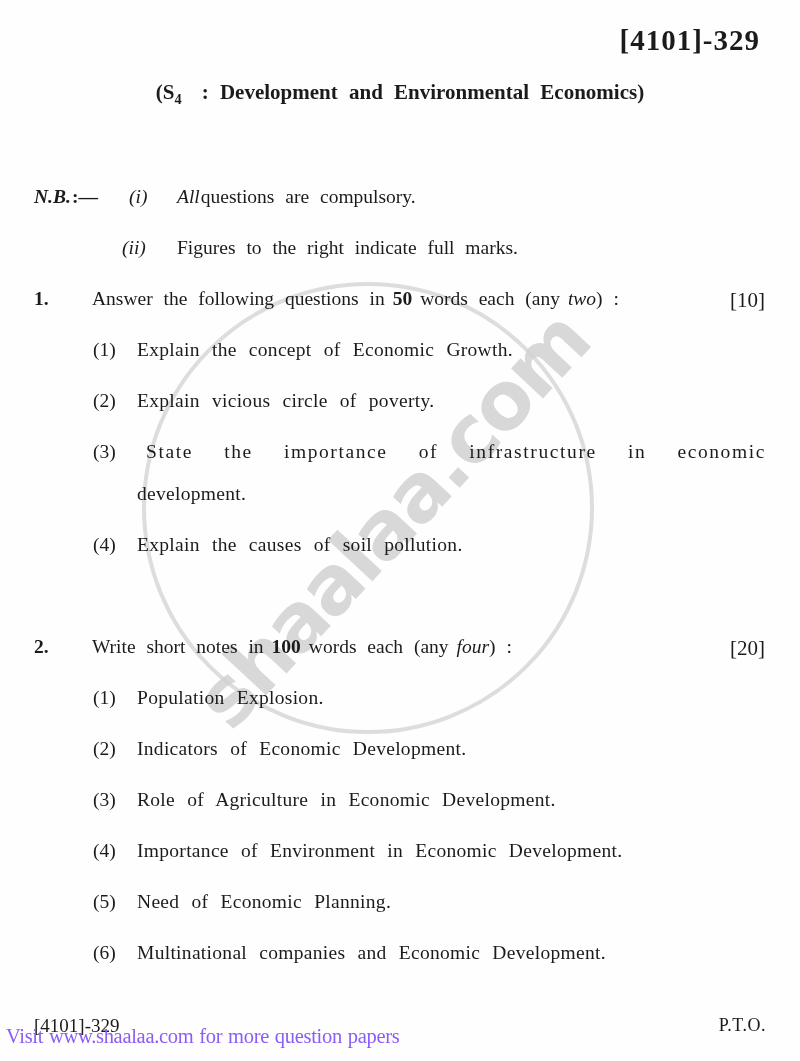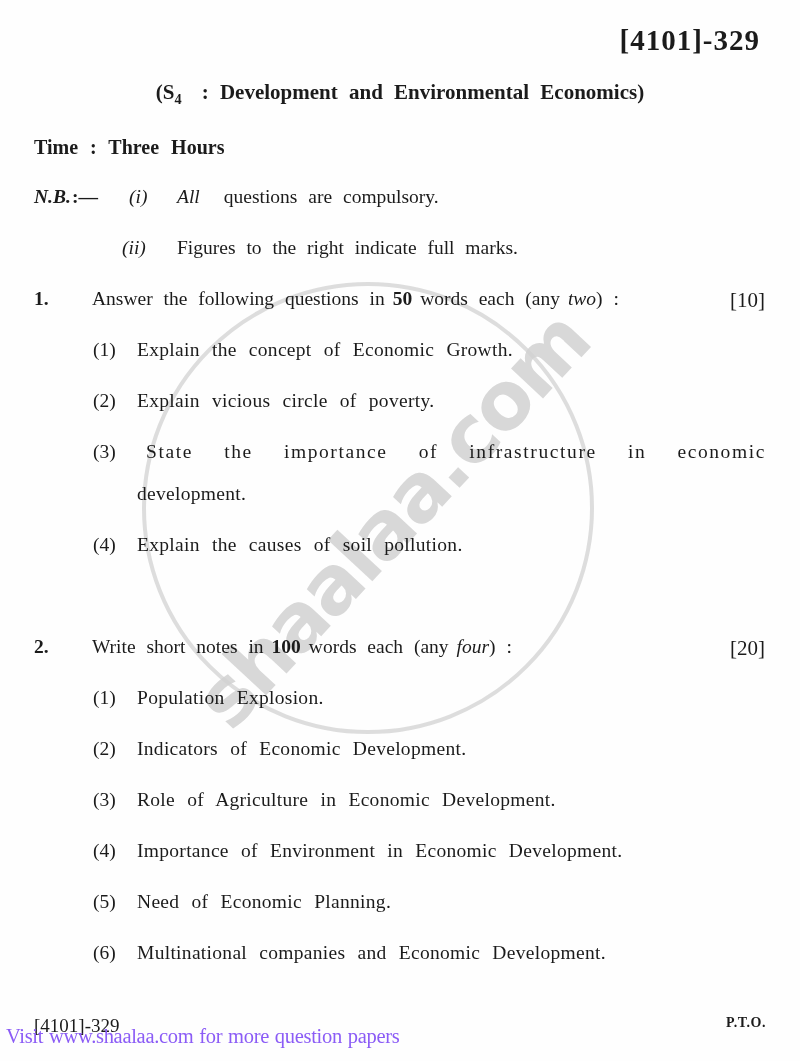--- a/index.html
+++ b/index.html
@@ -26,21 +26,21 @@
   .subtitle .colon{margin-left:20px;}
   .timerow{top:136px;font-size:20px;font-weight:bold;word-spacing:7px;}
 
   
   .nb1{top:186px;left:34px;width:740px;}
   .nb2{top:237px;left:34px;width:740px;}
   .nb-dash{left:38px;font-weight:bold;}
   .nb-num1{left:95px;font-style:italic;}
   .nb-num2{left:88px;font-style:italic;}
   .nb-text{left:143px;}
-  .nb-text .rest{margin-left:24px;}
+  .nb-text .rest{margin-left:1px;}
 
   
   .qline{left:34px;width:740px;}
   .q1h{top:288px;}
   .q2h{top:636px;}
   .qnum{left:0;font-weight:bold;}
   .qtext{left:58px;}
   .qtext .gap{margin-left:8px;}
   .marks{font-size:21px;}
   .m1{top:288px;}
@@ -59,21 +59,21 @@
     white-space:normal;text-align:justify;text-align-last:justify;
     letter-spacing:1.6px;word-spacing:6px;
   }
 
   
   .watermark{position:absolute;left:130px;top:268px;width:480px;height:480px;pointer-events:none;}
 
   
   .footer-code{top:1015px;left:34px;font-size:19px;}
   .page-num{top:1017px;font-size:19px;}
-  .pto{top:1015px;right:34px;left:auto;font-size:14px;letter-spacing:0.5px;font-weight:bold;}
+  .pto{top:1015px;right:34px;left:auto;font-size:18px;letter-spacing:0.5px;}
   .overlay{
     top:1025px;left:6px;
     font-family:Liberation Serif, serif;
     font-size:20.5px;letter-spacing:-0.3px;word-spacing:1px;color:#8b5cf6;
   }
 </style>
 </head>
 <body>
 
 <div class="page">
@@ -82,21 +82,20 @@
     <svg width="480" height="480" viewBox="0 0 480 480" xmlns="http://www.w3.org/2000/svg">
       <circle cx="238" cy="240" r="224" fill="none" stroke="#d9d9d9" stroke-width="4" opacity="0.9"></circle>
       <text transform="translate(262 252) rotate(-47)" text-anchor="middle" dominant-baseline="central" font-family="DejaVu Sans, sans-serif" font-weight="bold" font-size="80" letter-spacing="-3" fill="#d2d2d2" opacity="0.85">shaalaa.com</text>
     </svg>
   </div>
 
   <div class="line paper-code-top">[4101]-329</div>
 
   <div class="line subtitle center"><span>(S</span><sub>4</sub><span class="colon">: Development and Environmental Economics)</span></div>
 
-  <div class="line timerow" style="left:34px;">Time : Three Hours</div>
 
   <div class="line nb1">
     <span class="at bi" style="left:0;">N.B.</span>
     <span class="at nb-dash">:—</span>
     <span class="at nb-num1">(i)</span>
     <span class="at nb-text"><span class="i">All</span><span class="rest">questions are compulsory.</span></span>
   </div>
   <div class="line nb2">
     <span class="at nb-num2">(ii)</span>
     <span class="at nb-text">Figures to the right indicate full marks.</span>

